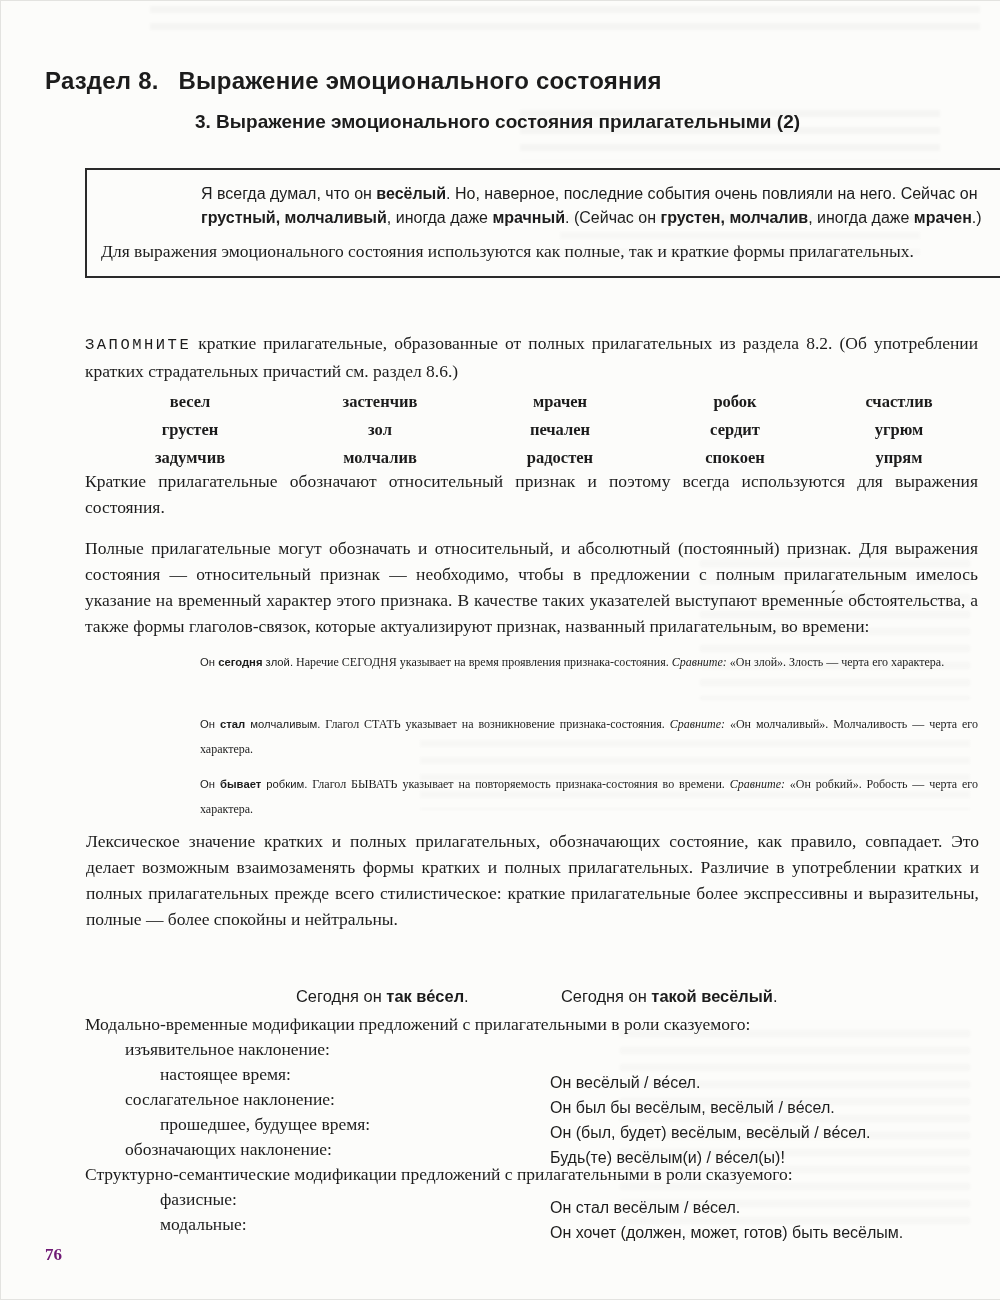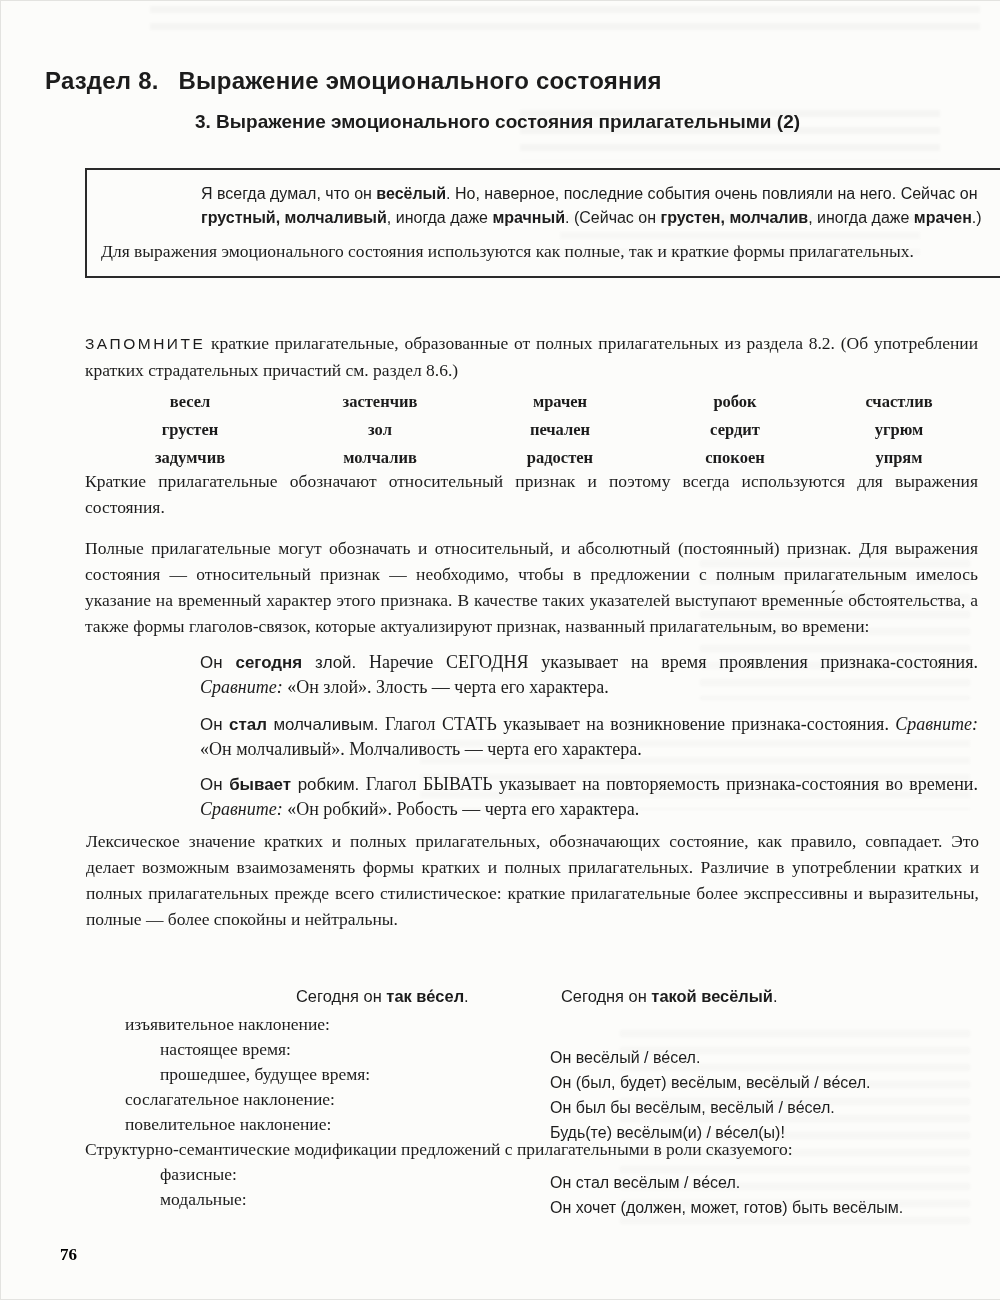--- a/index.html
+++ b/index.html
@@ -40,35 +40,35 @@
   .box-example{
     margin:0 0 8px 100px;
     font-family:"Liberation Sans", sans-serif;
     font-size:16px;line-height:24px;
   }
   .box-rule{margin:0;text-align:justify;font-size:17.5px;line-height:26px;}
 
   
   .remember-p{position:absolute;left:85px;top:330px;width:893px;margin:0;text-align:justify;}
   .kw-label{
-    font-family:Liberation Sans, sans-serif;
+    font-family:Liberation Mono, monospace;
     font-size:15.5px;letter-spacing:2.5px;
   }
   .word-grid{
     position:absolute;left:90px;top:388px;width:888px;
     display:grid;grid-template-columns:200px 180px 180px 170px 1fr;
     row-gap:1px;
     font-weight:bold;font-size:16.5px;line-height:27px;text-align:center;
   }
 
   
   .p1{position:absolute;left:85px;top:468px;width:893px;margin:0;text-align:justify;}
   .p2{position:absolute;left:85px;top:535px;width:893px;margin:0;text-align:justify;}
 
-  .indent-ex{position:absolute;left:200px;width:778px;margin:0;text-align:justify;font-size:18px;line-height:25px;}
+  .indent-ex{position:absolute;left:200px;width:778px;margin:0;text-align:justify;font-size:12px;line-height:25px;}
   .ex1{top:650px;} .ex2{top:712px;} .ex3{top:772px;}
 
   .lexical{position:absolute;left:86px;top:828px;width:893px;margin:0;text-align:justify;}
 
   .attention-p{position:absolute;left:85px;top:935px;width:893px;margin:0;text-align:justify;}
   .attn-examples{position:absolute;left:96px;top:983px;width:893px;height:26px;}
   .attn-left{position:absolute;left:200px;}
   .attn-right{position:absolute;left:465px;}
 
   
@@ -76,21 +76,21 @@
   .mod-title{margin:0;line-height:25px;}
   .mod-row{position:relative;line-height:25px;}
   .ind1{padding-left:40px;}
   .ind2{padding-left:75px;}
   .mod-val{
     position:absolute;left:465px;top:8px;
     font-family:"Liberation Sans", sans-serif;
     font-size:16px;
   }
 
-  .page-number{position:absolute;left:60px;top:1242px;font-size:17px;font-weight:bold;color:#000000;}
+  .page-number{position:absolute;left:45px;top:1242px;font-size:17px;font-weight:bold;color:#701a75;}
 
   
   .b{font-weight:bold;}
   .i{font-style:italic;}
   .sf{font-family:"Liberation Sans", sans-serif;font-size:.94em;}
 
   
   .ghost{
     position:absolute;pointer-events:none;
     opacity:.45;filter:blur(1.3px);
@@ -146,39 +146,40 @@
   <p class="indent-ex ex3"><span class="sf">Он </span><span class="b sf">бывает</span><span class="sf"> робким.</span><span> Глагол БЫВАТЬ указывает на повторяемость признака-состояния во времени. </span><span class="i">Сравните:</span><span> «Он робкий». Робость — черта его характера.</span></p>
 
   <p class="lexical">Лексическое значение кратких и полных прилагательных, обозначающих состояние, как правило, совпадает. Это делает возможным взаимозаменять формы кратких и полных прилагательных. Различие в употреблении кратких и полных прилагательных прежде всего стилистическое: краткие прилагательные более экспрессивны и выразительны, полные — более спокойны и нейтральны.</p>
 
   <div class="attn-examples">
     <span class="attn-left"><span class="sf">Сегодня он </span><span class="b sf">так ве́сел</span><span class="sf">.</span></span>
     <span class="attn-right"><span class="sf">Сегодня он </span><span class="b sf">такой весёлый</span><span class="sf">.</span></span>
   </div>
 
   <div class="mods">
+    <p class="mod-title">Модально-временные модификации предложений с прилагательными в роли сказуемого:</p>
 
     <div class="mod-row">
       <span class="ind1">изъявительное наклонение:</span>
       <span class="mod-val"></span>
     </div>
     <div class="mod-row">
       <span class="ind2">настоящее время:</span>
       <span class="mod-val">Он весёлый / ве́сел.</span>
     </div>
     <div class="mod-row">
+      <span class="ind1">сослагательное наклонение:</span>
+      <span class="mod-val">Он был бы весёлым, весёлый / ве́сел.</span>
+    </div>
+    <div class="mod-row">
       <span class="ind2">прошедшее, будущее время:</span>
       <span class="mod-val">Он (был, будет) весёлым, весёлый / ве́сел.</span>
     </div>
     <div class="mod-row">
-      <span class="ind1">сослагательное наклонение:</span>
-      <span class="mod-val">Он был бы весёлым, весёлый / ве́сел.</span>
-    </div>
-    <div class="mod-row">
-      <span class="ind1">повелительное наклонение:</span>
+      <span class="ind1">обозначающих наклонение:</span>
       <span class="mod-val">Будь(те) весёлым(и) / ве́сел(ы)!</span>
     </div>
 
     <p class="mod-title">Структурно-семантические модификации предложений с прилагательными в роли сказуемого:</p>
 
     <div class="mod-row">
       <span class="ind2">фазисные:</span>
       <span class="mod-val">Он стал весёлым / ве́сел.</span>
     </div>
     <div class="mod-row">

